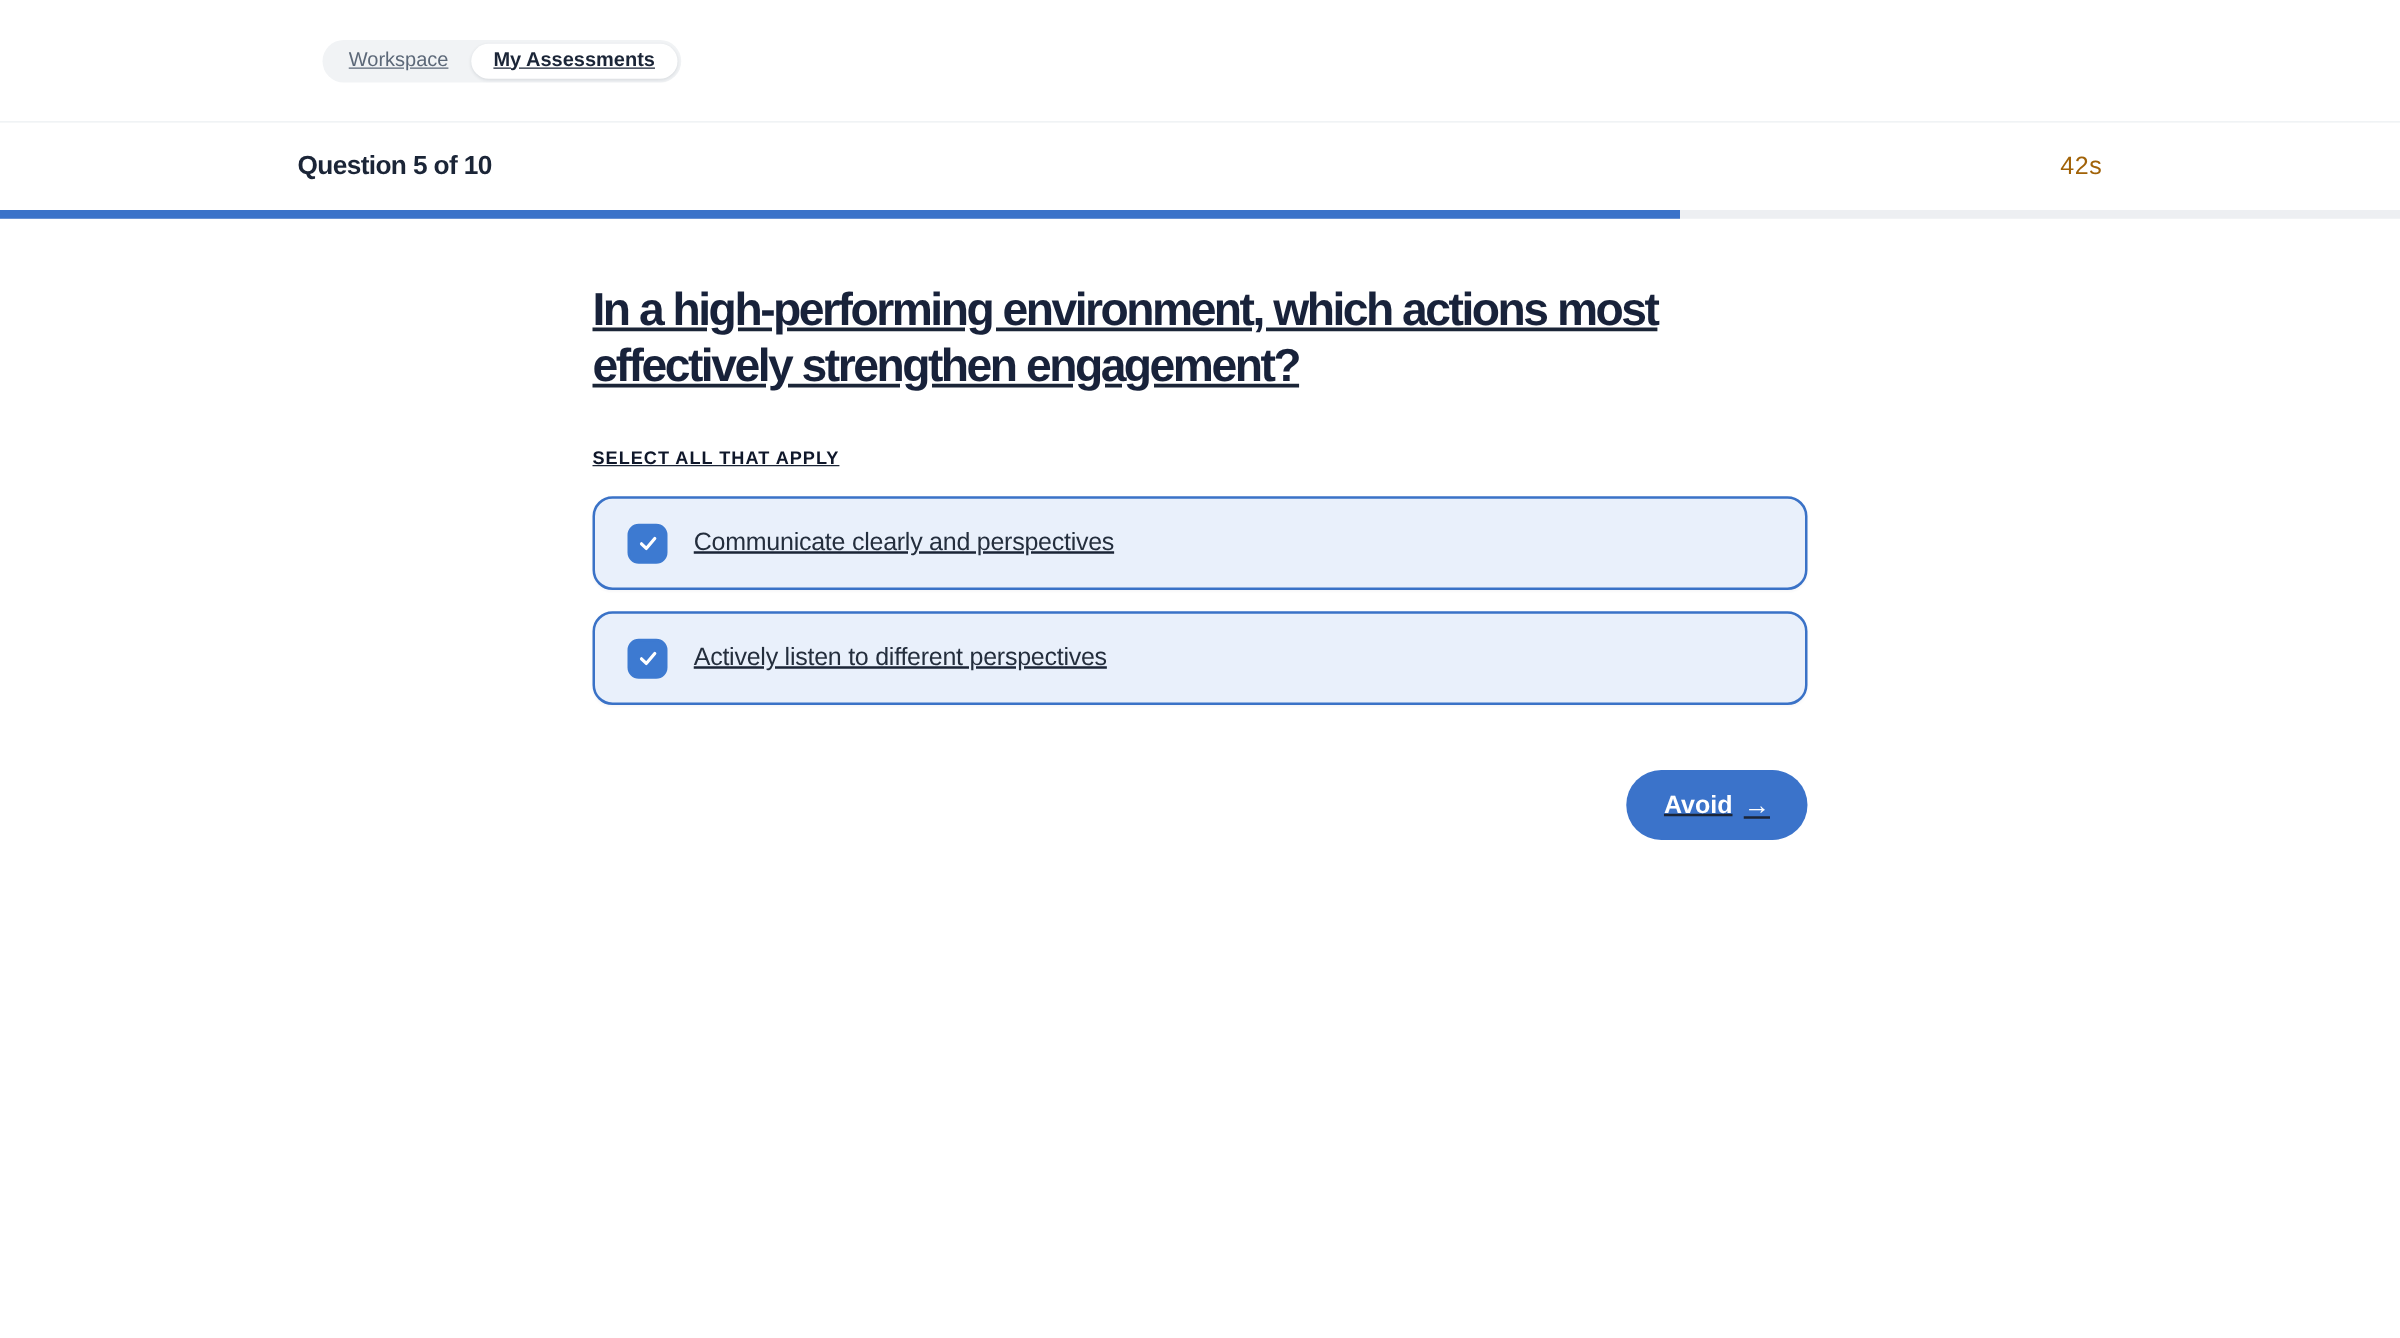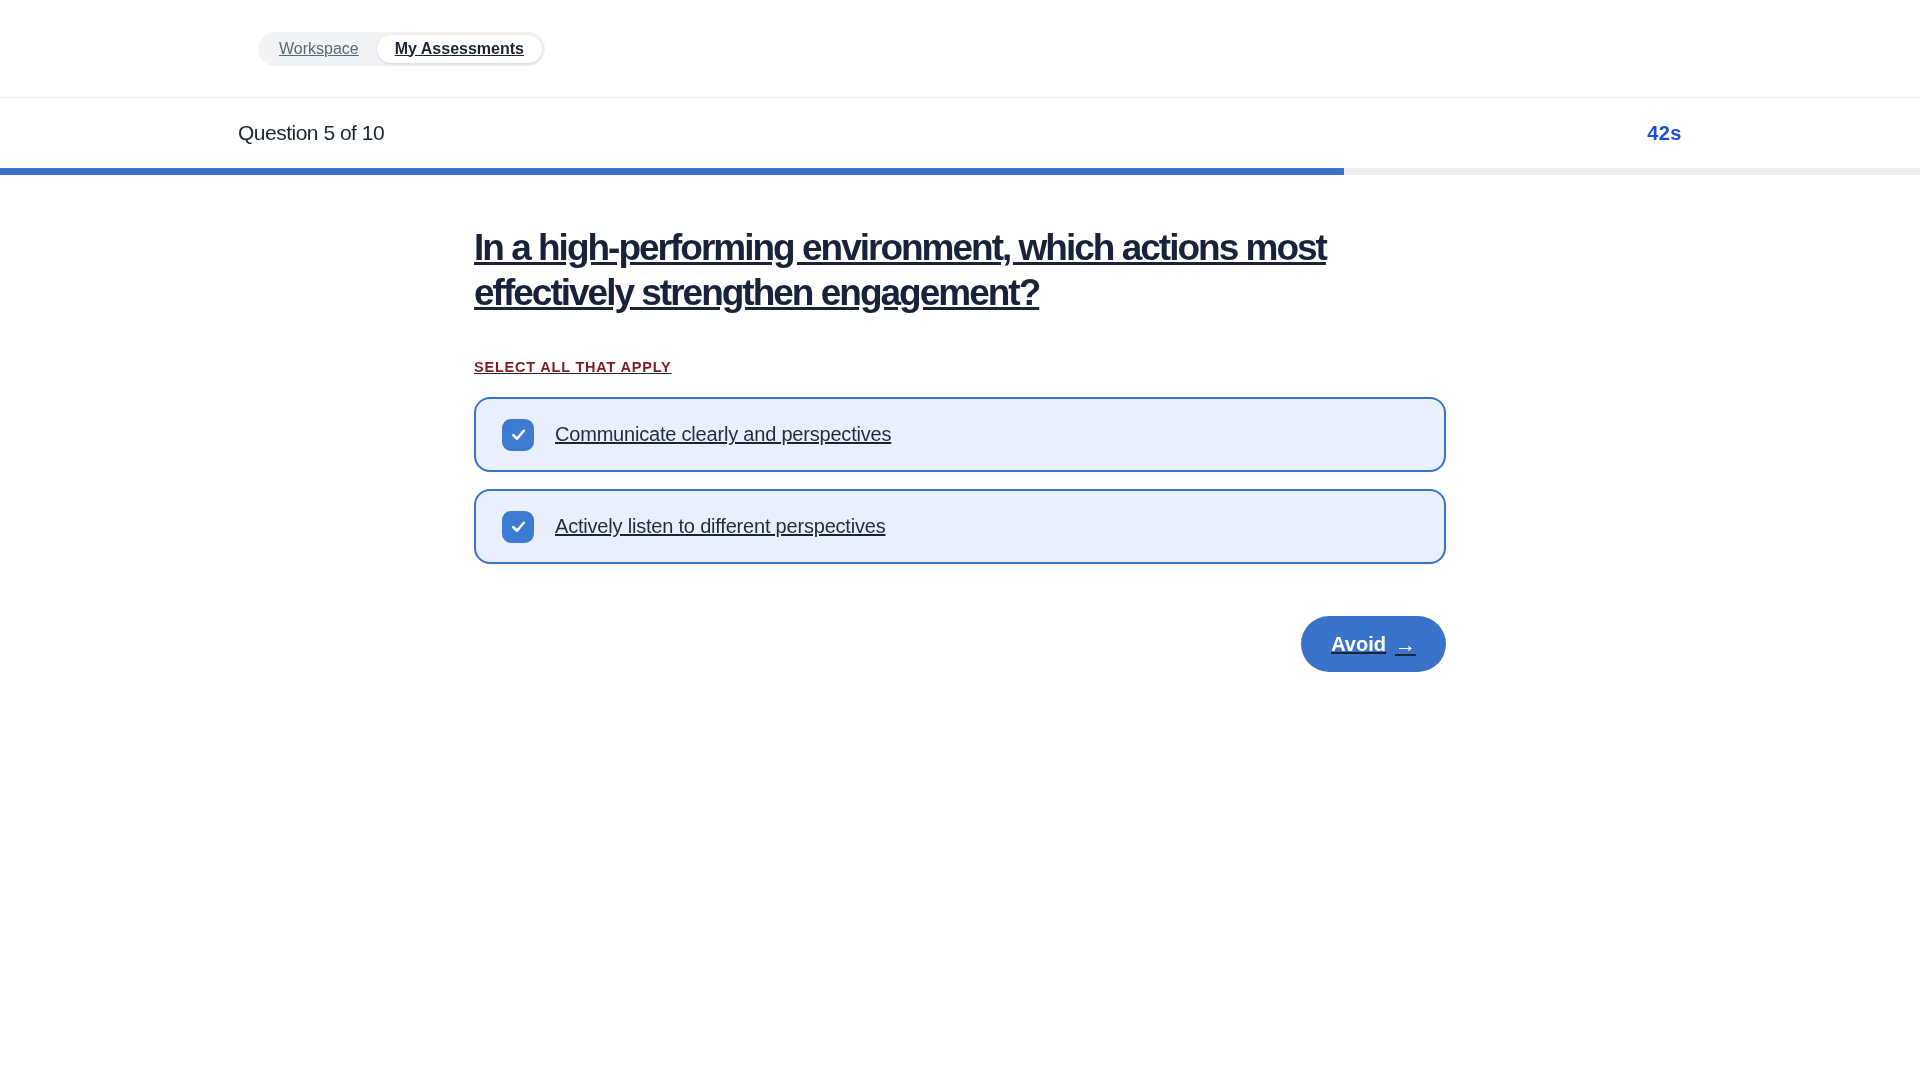--- a/index.html
+++ b/index.html
@@ -73,28 +73,28 @@
   
   .quiz-bar {
     height: 70px;
     display: flex;
     align-items: center;
     justify-content: space-between;
     padding: 0 238px;
   }
   .quiz-progress-label {
     font-size: 21px;
-    font-weight: normal;
+    font-weight: bold;
     letter-spacing: -0.5px;
     color: #1b2537;
   }
   .quiz-timer {
     font-size: 20px;
-    font-weight: bold;
-    color: #1d4ed8;
+    font-weight: normal;
+    color: #a16207;
     letter-spacing: 0.5px;
   }
 
   
   .progress-track {
     width: 100%;
     height: 7px;
     background: #edeff2;
   }
   .progress-fill {
@@ -115,21 +115,21 @@
     line-height: 1.22;
     font-weight: bold;
     letter-spacing: -2px;
     color: #18223a;
   }
   .instruction {
     margin-top: 44px;
     font-size: 14.5px;
     font-weight: bold;
     letter-spacing: 0.8px;
-    color: #7f1d1d;
+    color: #0f172a;
   }
   .options {
     margin-top: 22px;
     display: flex;
     flex-direction: column;
     gap: 17px;
   }
   .option {
     height: 75px;
     border-radius: 16px;

